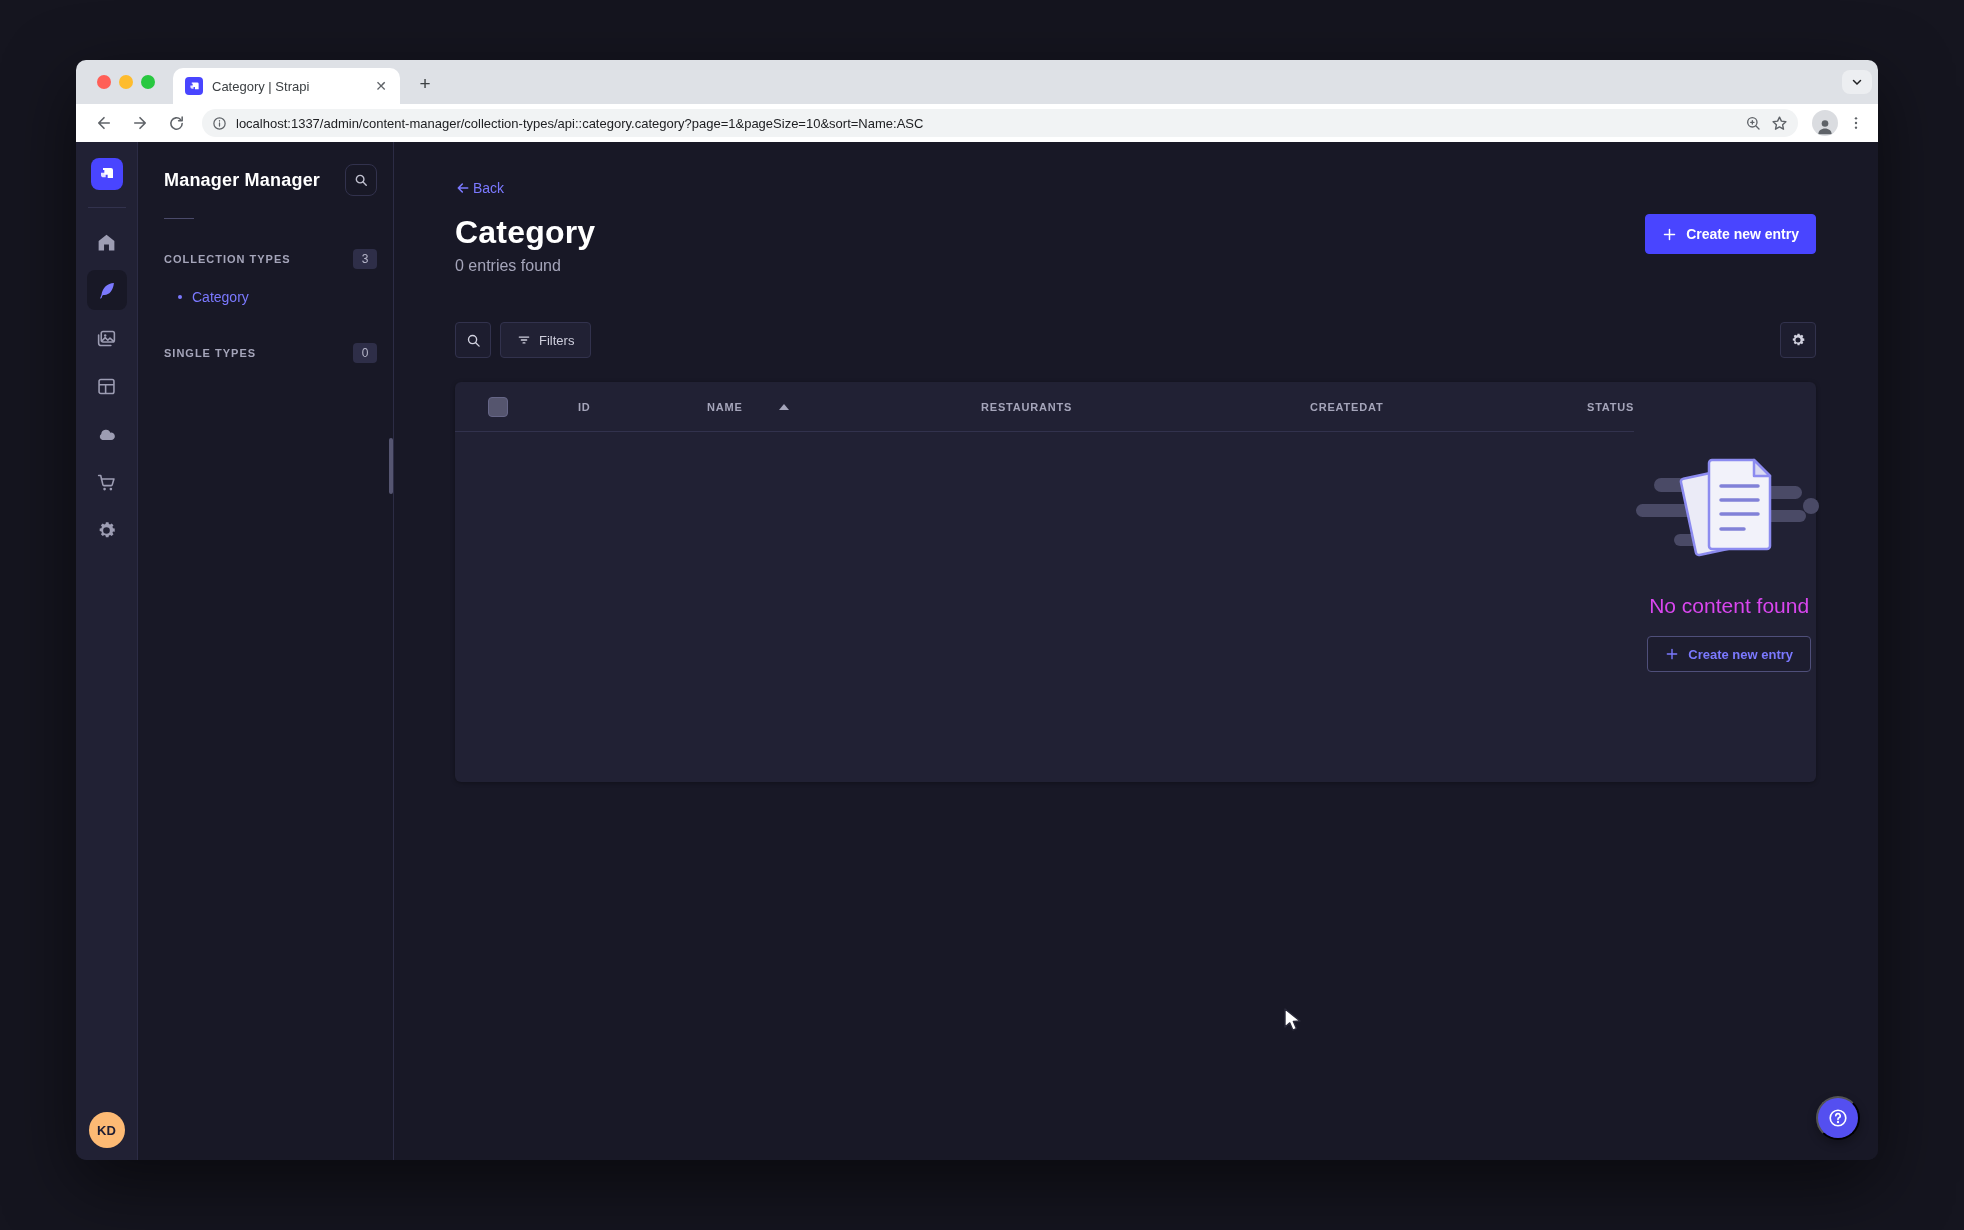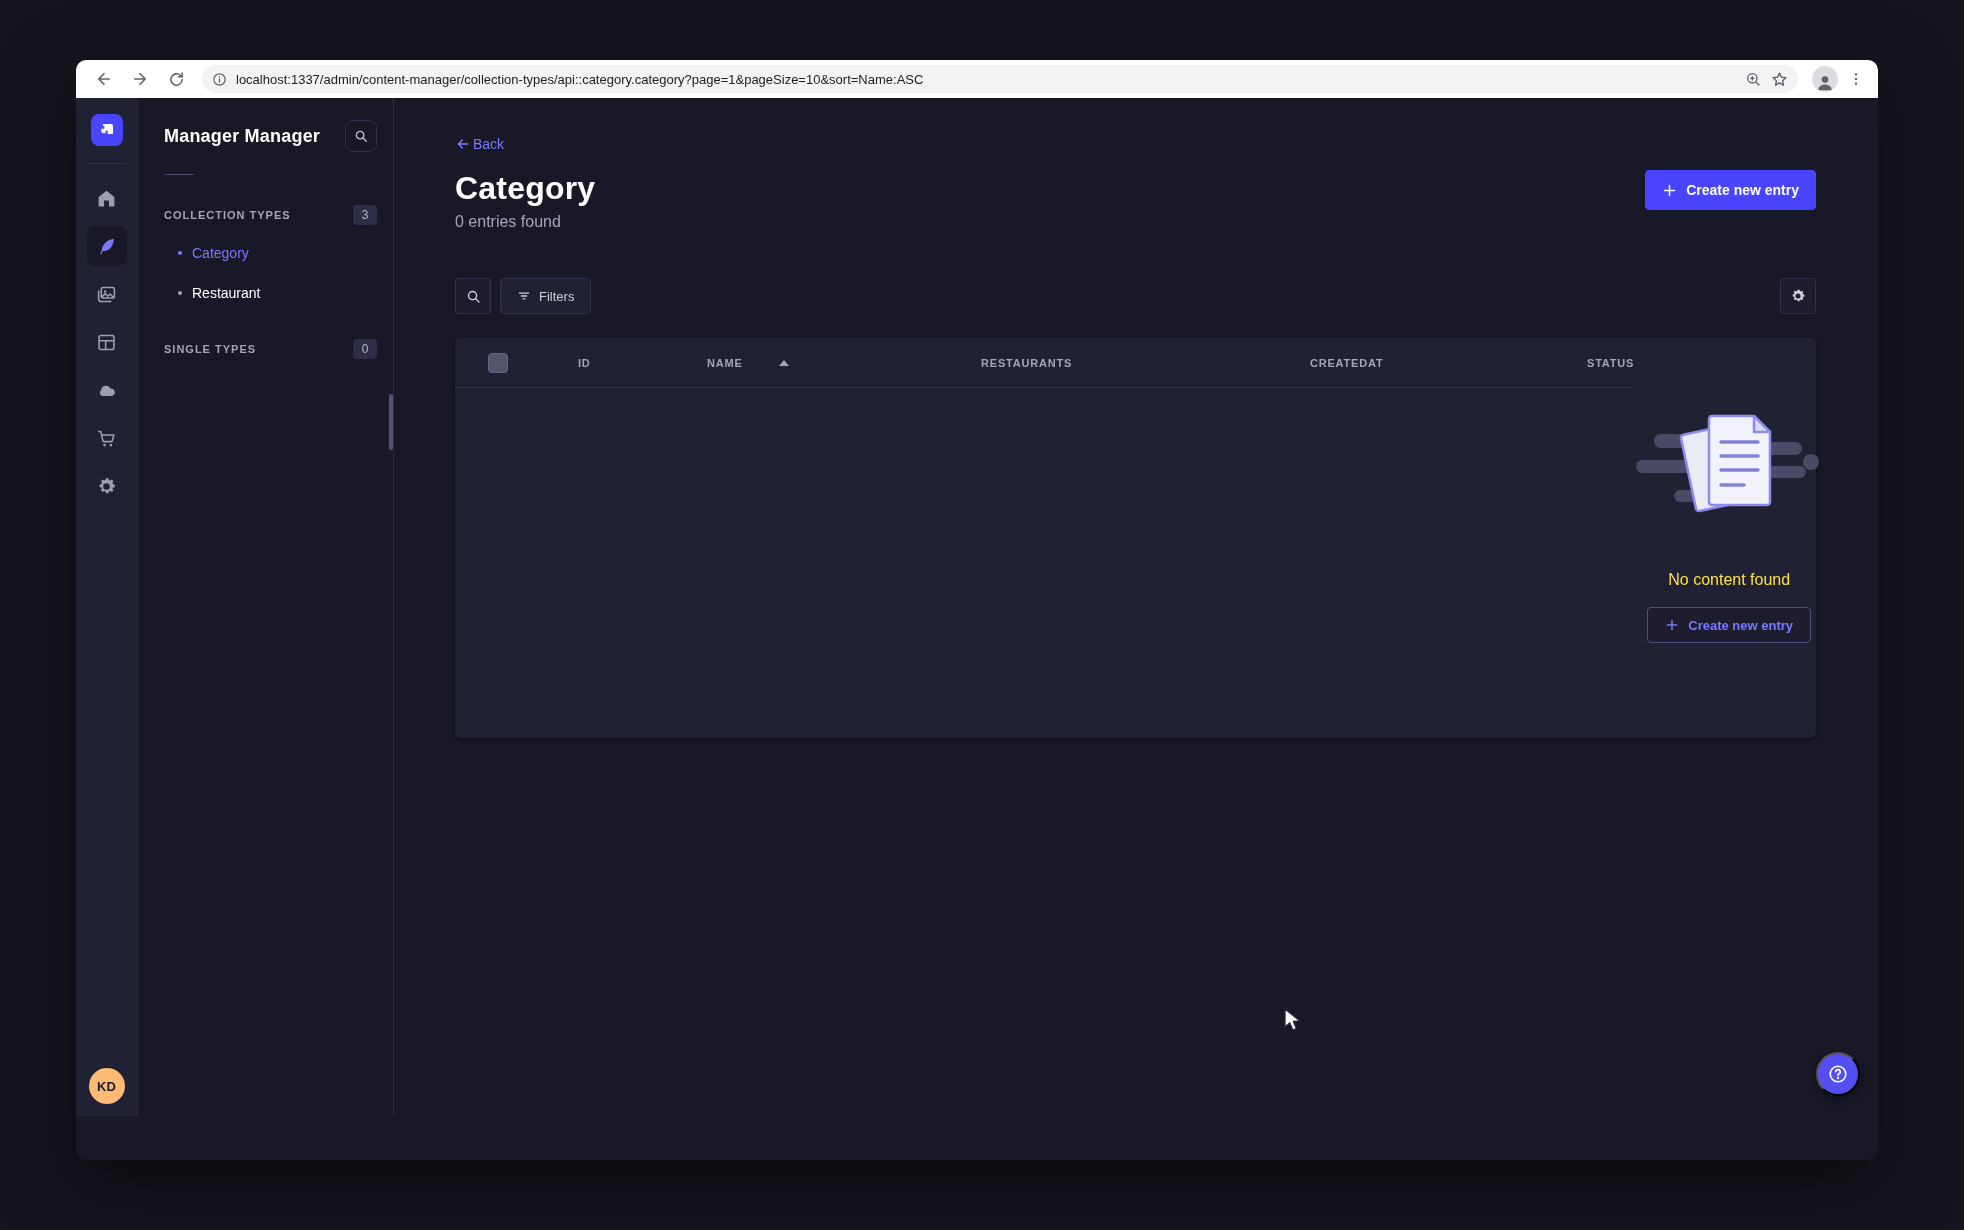--- a/index.html
+++ b/index.html
@@ -88,36 +88,59 @@
            display:flex; }
   .thead { display:flex; align-items:center; height:50px; border-bottom:1px solid #32324d; flex:none; }
   .th { font-size:11px; font-weight:700; letter-spacing:.8px; color:#a5a5ba; display:flex; align-items:center; }
   .col-check { width:123px; } .col-id { width:129px; } .col-name { width:274px;gap:28px; } .col-rest { width:329px; }
   .col-created { width:277px; } .col-status { flex:1; }
   .checkbox { width:20px; height:20px; margin-left:33px; border-radius:4px; background:#55556e; border:1px solid #666687; }
   .sort-asc { width:0; height:0; border-left:5px solid transparent; border-right:5px solid transparent;
               border-bottom:6px solid #a5a5ba; margin-left:8px; }
   .empty { flex:1; display:flex; flex-direction:column; align-items:center; }
   .empty-illu { margin-top:72px; }
-  .empty-msg { margin-top:57px; color:#fde047; font-size:16px; }
+  .empty-msg { margin-top:36px; color:#d946ef; font-size:21px; }
   .btn-secondary { display:inline-flex; align-items:center; gap:9px; height:36px; padding:0 17px; margin-top:18px;
                    border:1px solid #4f4f7a; border-radius:4px; background:#1d1d2f; color:#7b79ff; font-size:13px; font-weight:600; }
 
   .help-fab { position:absolute; right:18px; bottom:20px; width:44px; height:44px; border-radius:50%; background:#544ff0;
               display:flex; align-items:center; justify-content:center; color:#ffffff; box-shadow:0 4px 10px rgba(0,0,0,.3); }
 
   .cursor { position:absolute; left:1283px; top:1008px; pointer-events:none; }
 
   svg { display:block; }
 </style>
 </head>
 <body>
 
 <div class="window">
 
+  <div class="tabstrip">
+    <div class="traffic">
+      <div class="light red"></div>
+      <div class="light yellow"></div>
+      <div class="light green"></div>
+    </div>
+    <div class="tab">
+      <div class="favicon">
+        <svg width="11" height="11" viewBox="0 0 24 24" fill="#ffffff">
+            <path d="M6 3h12a3 3 0 0 1 3 3v12h-8v-5h-5V6a3 3 0 0 1-2 0z"></path>
+            <path d="M3 10h7v7H7a4 4 0 0 1-4-4z" opacity=".85"></path>
+          </svg>
+      </div>
+      <span class="tab-title">Category | Strapi</span>
+      <span class="tab-close">✕</span>
+    </div>
+    <div class="newtab-btn">+</div>
+    <div class="tabsearch-btn">
+      <svg width="12" height="12" viewBox="0 0 24 24" fill="none" stroke="currentColor" stroke-width="3" stroke-linecap="round">
+          <path d="M5 9l7 7 7-7"></path>
+        </svg>
+    </div>
+  </div>
 
   <div class="toolbar">
     <div class="nav-ico">
       <svg width="18" height="18" viewBox="0 0 24 24" fill="none" stroke="currentColor" stroke-width="2.2" stroke-linecap="round" stroke-linejoin="round">
           <path d="M19 12H5M12 19l-7-7 7-7"></path>
         </svg>
     </div>
     <div class="nav-ico">
       <svg width="18" height="18" viewBox="0 0 24 24" fill="none" stroke="currentColor" stroke-width="2.2" stroke-linecap="round" stroke-linejoin="round">
           <path d="M5 12h14M12 5l7 7-7 7"></path>
@@ -248,24 +271,20 @@
       <div class="subnav-div"></div>
 
       <div class="section-row">
         <span class="section-label">COLLECTION TYPES</span>
         <span class="badge">3</span>
       </div>
       <div class="nav-list">
         <div class="nav-item active">
           <span class="bullet"></span>
           <span>Category</span>
-        </div>
-        <div class="nav-item">
-          <span class="bullet"></span>
-          <span>Restaurant</span>
         </div>
       </div>
       <div class="section-row" style="margin-top:18px;">
         <span class="section-label">SINGLE TYPES</span>
         <span class="badge">0</span>
       </div>
       <div class="active-indicator"></div>
     </div>
 
     <div class="main">

